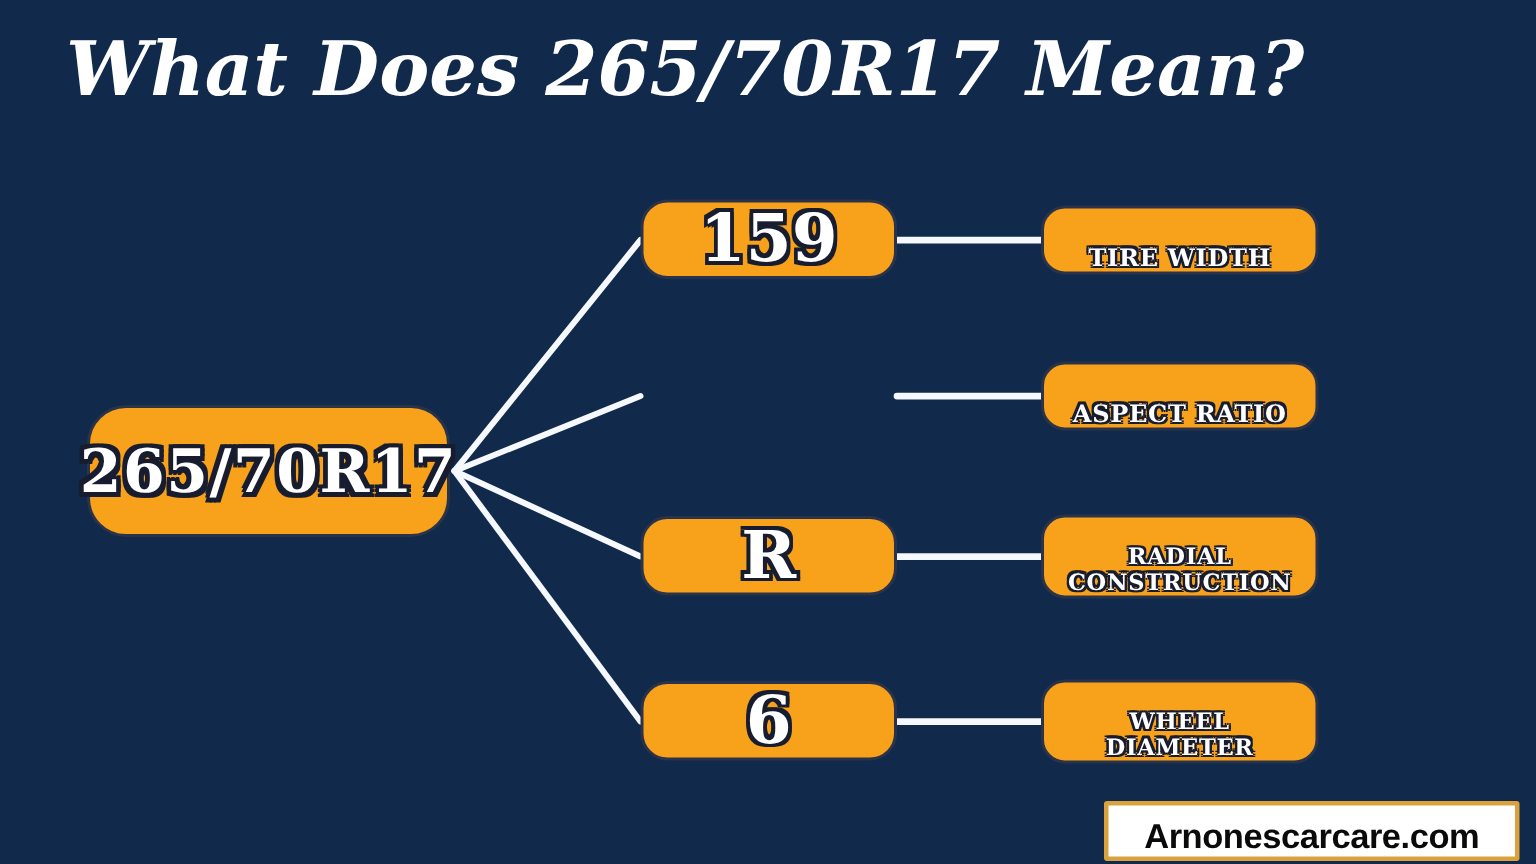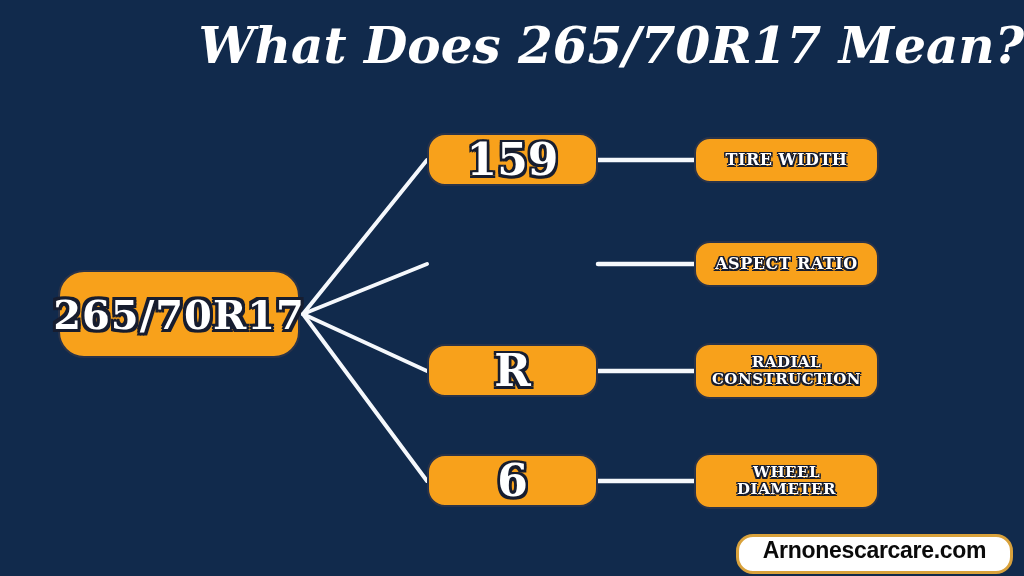--- a/index.html
+++ b/index.html
@@ -21,28 +21,29 @@
     font-family:"DejaVu Serif", serif;
   }
   .canvas{position:absolute;inset:0;width:1024px;height:576px;}
   .connectors{position:absolute;left:0;top:0;width:1024px;height:576px;}
   .connectors line{stroke:var(--connector);stroke-linecap:round;}
   .connectors .fan{stroke-width:4;}
   .connectors .horiz{stroke-width:4.5;}
 
   .title{
     position:absolute;left:0;top:16px;width:1024px;
-    text-align:right;
+    text-align:left;
     color:var(--text-white);
     font-family:"DejaVu Serif", serif;
     font-style:italic;
     font-weight:700;
     font-size:50px;
     letter-spacing:0px;
     line-height:1.2;
+    padding-left:44px;
   }
 
   .obox{
     position:absolute;
     background:var(--box-orange);
     border:2px solid var(--box-border);
     display:flex;
     align-items:center;
     justify-content:center;
     text-align:center;
@@ -72,21 +73,21 @@
     font-weight:700;
     font-size:44px;
     line-height:1;
     text-shadow:
       -2.5px -2.5px 0 var(--outline-dark), 2.5px -2.5px 0 var(--outline-dark),
       -2.5px 2.5px 0 var(--outline-dark), 2.5px 2.5px 0 var(--outline-dark),
       -2.5px 0 0 var(--outline-dark), 2.5px 0 0 var(--outline-dark),
       0 -2.5px 0 var(--outline-dark), 0 2.5px 0 var(--outline-dark);
   }
 
-  .label-box{left:694px;width:185px;border-radius:16px;flex-direction:column;}
+  .label-box{left:694px;width:185px;border-radius:16px;flex-direction:column;justify-content:flex-end;}
   .lb0{top:137px;height:46px}
   .lb1{top:241px;height:46px}
   .lb2{top:343px;height:56px}
   .lb3{top:453px;height:56px}
   .label-line{
     display:block;
     color:var(--text-white);
     font-weight:700;
     font-size:16px;
     line-height:1.15;
@@ -98,22 +99,22 @@
       0 -1.5px 0 var(--outline-dark), 0 1.5px 0 var(--outline-dark);
   }
   .label-line:empty{display:none;}
   .lb2 .label-line,.lb3 .label-line{font-size:15px;}
 
   .watermark{
     position:absolute;
     left:736px;top:534px;width:277px;height:40px;
     background:var(--watermark-bg);
     border:3px solid var(--watermark-border);
-    border-radius:17px;
-    display:flex;align-items:flex-start;justify-content:center;
+    border-radius:2px;
+    display:flex;align-items:flex-end;justify-content:center;
   }
   .watermark-text{
     font-family:"Liberation Sans", sans-serif;
     font-weight:700;
     font-size:23px;
     letter-spacing:-0.3px;
     color:var(--watermark-text);
   }
 </style>
 </head>

